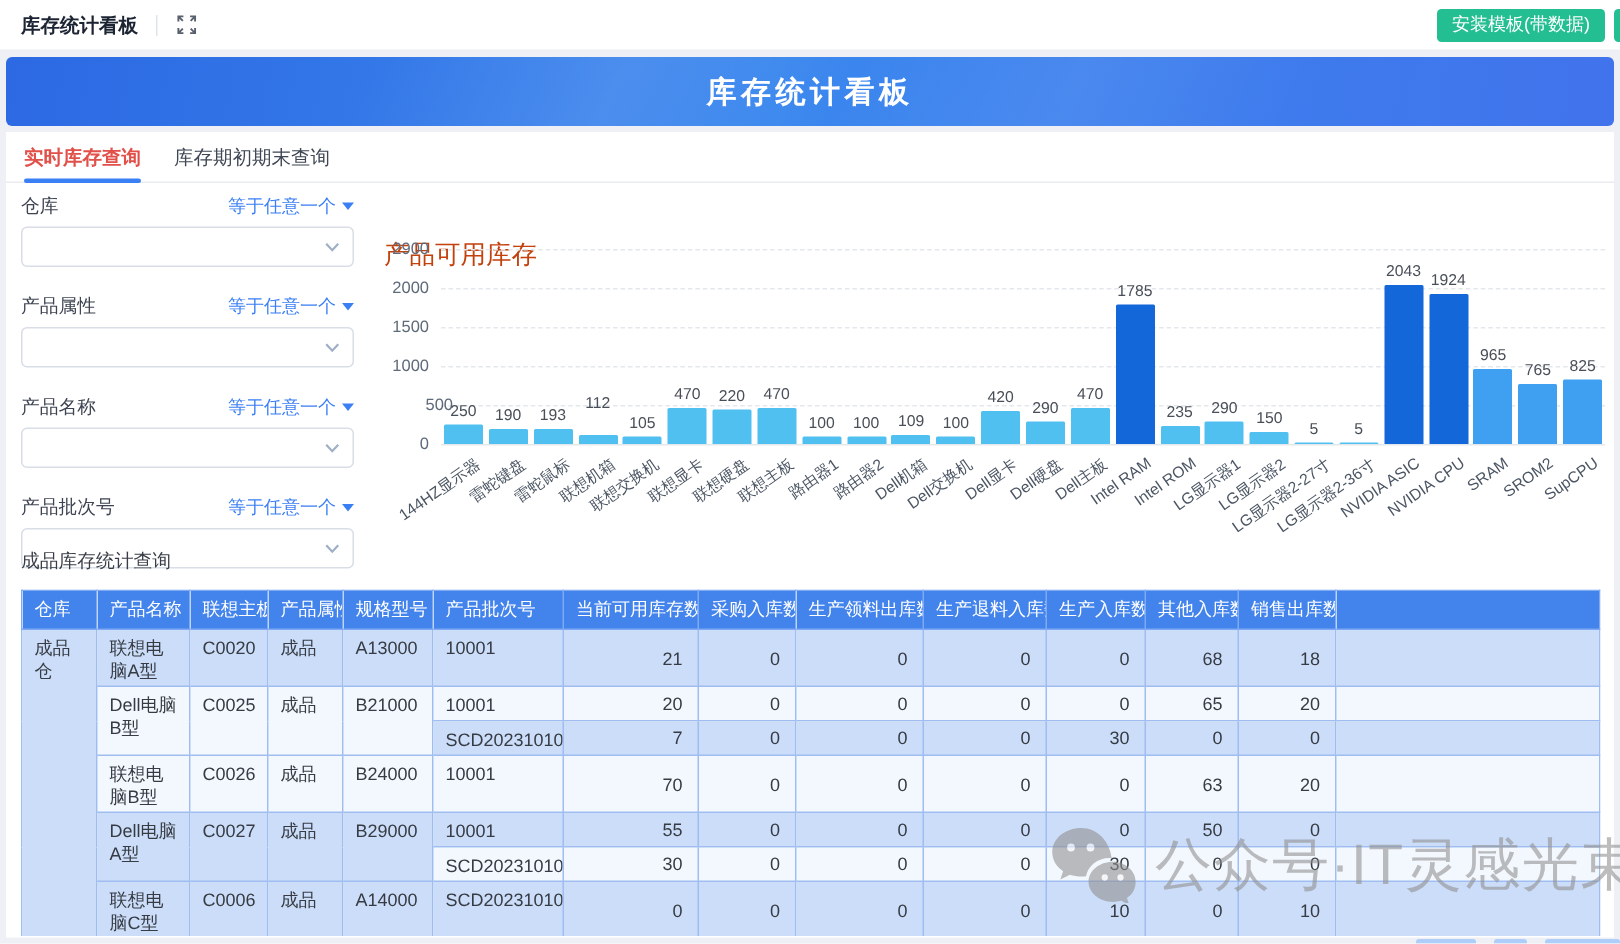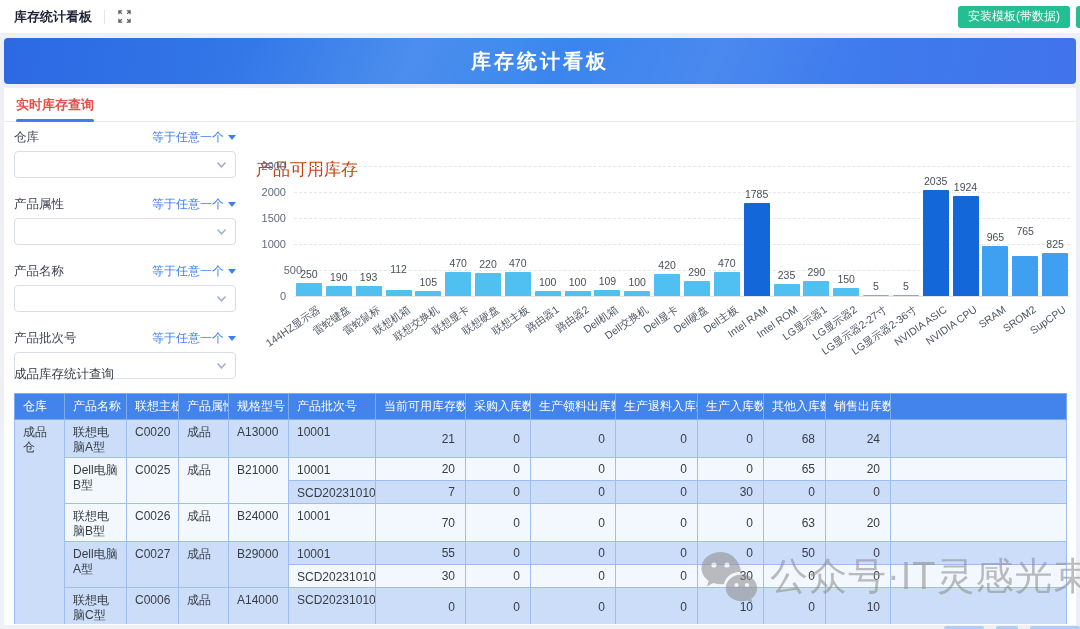--- a/index.html
+++ b/index.html
@@ -103,20 +103,23 @@
   <div class="banner">
     <div class="banner-title">库存统计看板</div>
   </div>
 
   <div class="card">
 
     <nav class="tabs">
       <div class="tab active">
         <span>实时库存查询</span>
         <span class="tab-underline"></span>
+      </div>
+      <div class="tab">
+        <span>库存期初期末查询</span>
       </div>
     </nav>
 
     <aside class="filters">
       <div class="filter-group">
         <div class="filter-head">
           <span class="filter-label">仓库</span>
           <span class="filter-op">
               <span>等于任意一个</span>
               <span class="tri"></span>
@@ -244,30 +247,30 @@
           <div class="bar" style="left:583.2px;top:160px;width:26px;height:8px;background:#4fc0f0"></div>
           <div class="bar-val" style="left:596.2px;top:145px">150</div>
           <div class="xlab" style="left:602.2px;top:175px">LG显示器2</div>
           <div class="bar" style="left:613.0px;top:167px;width:26px;height:1px;background:#4fc0f0"></div>
           <div class="bar-val" style="left:626.0px;top:152px">5</div>
           <div class="xlab" style="left:632.0px;top:175px">LG显示器2-27寸</div>
           <div class="bar" style="left:642.8px;top:167px;width:26px;height:1px;background:#4fc0f0"></div>
           <div class="bar-val" style="left:655.8px;top:152px">5</div>
           <div class="xlab" style="left:661.8px;top:175px">LG显示器2-36寸</div>
           <div class="bar" style="left:672.7px;top:62px;width:26px;height:106px;background:#1467d9"></div>
-          <div class="bar-val" style="left:685.7px;top:47px">2035</div>
+          <div class="bar-val" style="left:685.7px;top:47px">2043</div>
           <div class="xlab" style="left:691.7px;top:175px">NVIDIA ASIC</div>
           <div class="bar" style="left:702.5px;top:68px;width:26px;height:100px;background:#1467d9"></div>
           <div class="bar-val" style="left:715.5px;top:53px">1924</div>
           <div class="xlab" style="left:721.5px;top:175px">NVIDIA CPU</div>
           <div class="bar" style="left:732.4px;top:118px;width:26px;height:50px;background:#3f9ff0"></div>
           <div class="bar-val" style="left:745.4px;top:103px">965</div>
           <div class="xlab" style="left:751.4px;top:175px">SRAM</div>
           <div class="bar" style="left:762.2px;top:128px;width:26px;height:40px;background:#3f9ff0"></div>
-          <div class="bar-val" style="left:775.2px;top:97px">765</div>
+          <div class="bar-val" style="left:775.2px;top:113px">765</div>
           <div class="xlab" style="left:781.2px;top:175px">SROM2</div>
           <div class="bar" style="left:792.1px;top:125px;width:26px;height:43px;background:#3f9ff0"></div>
           <div class="bar-val" style="left:805.1px;top:110px">825</div>
           <div class="xlab" style="left:811.1px;top:175px">SupCPU</div>
         </div>
     </section>
 
     <div class="table-title">成品库存统计查询</div>
     <div class="table-wrap">
       <table class="grid" id="grid">
@@ -310,21 +313,21 @@
               <td class="txt shade-dark" rowspan="1">C0020</td>
               <td class="txt shade-dark" rowspan="1">成品</td>
               <td class="txt shade-dark" rowspan="1">A13000</td>
               <td class="txt shade-dark">10001</td>
               <td class="num shade-dark">21</td>
               <td class="num shade-dark">0</td>
               <td class="num shade-dark">0</td>
               <td class="num shade-dark">0</td>
               <td class="num shade-dark">0</td>
               <td class="num shade-dark">68</td>
-              <td class="num shade-dark">24</td>
+              <td class="num shade-dark">18</td>
               <td class="shade-dark"></td>
             </tr>
             <tr style="height:23px">
               <td class="txt shade-light" rowspan="2">Dell电脑B型</td>
               <td class="txt shade-light" rowspan="2">C0025</td>
               <td class="txt shade-light" rowspan="2">成品</td>
               <td class="txt shade-light" rowspan="2">B21000</td>
               <td class="txt shade-light">10001</td>
               <td class="num shade-light">20</td>
               <td class="num shade-light">0</td>

